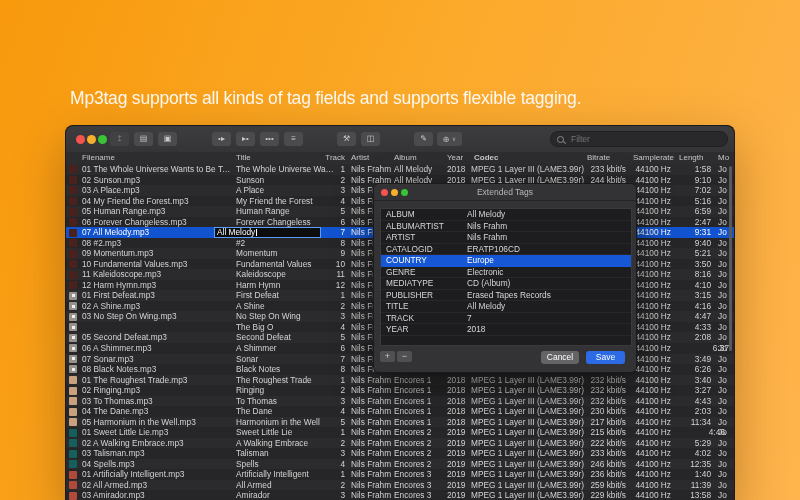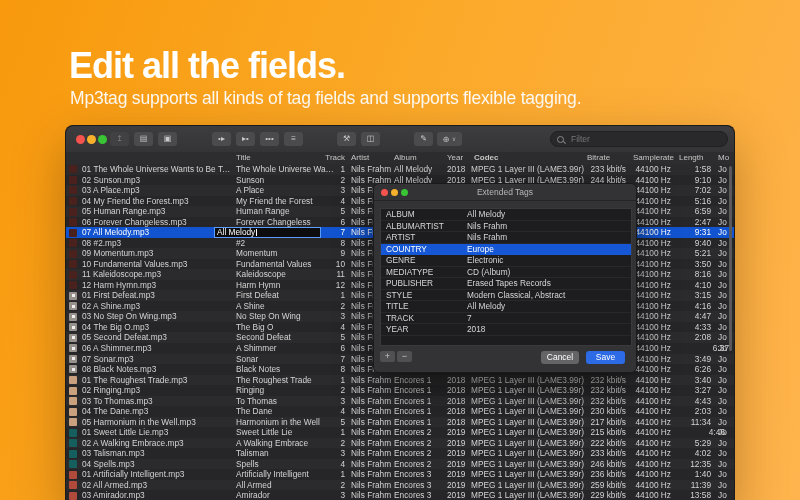--- a/index.html
+++ b/index.html
@@ -69,21 +69,20 @@
     font-size:9px;line-height:10px;text-align:center;top:167px;}
   .btn{position:absolute;top:167px;height:13px;border-radius:3px;font-size:8.5px;line-height:13px;
     text-align:center;color:#fff;}
   .btn-cancel{left:167px;width:38px;background:#646466;}
   .btn-save{left:212px;width:39px;}
 </style>
 </head>
 <body>
 
 <div class="stage">
-  <div class="hero-title">Edit all the fields.</div>
   <div class="hero-sub">Mp3tag supports all kinds of tag fields and supports flexible tagging.</div>
 
   <div class="win">
     <div class="toolbar">
       <span class="light" style="left: 10px; background: rgb(244, 83, 78);"></span>
       <span class="light" style="left: 21px; background: rgb(246, 176, 44);"></span>
       <span class="light" style="left: 32px; background: rgb(57, 196, 53);"></span>
 
       <span class="tbtn dim" style="left:44px"><span>↥</span></span>
       <span class="tbtn" style="left:68px"><span>▤</span></span>
@@ -100,20 +99,21 @@
       <span class="tbtn" style="left:348px"><span>✎</span></span>
       <span class="tbtn wide" style="left:371px"><span>⊕</span> <span class="chev">∨</span></span>
 
       <span class="filter">
         <span class="mag"></span>
         <input value="" placeholder="Filter" style="">
       </span>
     </div>
 
     <div class="thead">
+        <span class="hcell" style="left: 16px; width: 150px;">Filename</span>
         <span class="hcell" style="left: 170px; width: 100px;">Title</span>
         <span class="hcell r" style="left: 246px; width: 33px;">Track</span>
         <span class="hcell" style="left: 285px; width: 44px;">Artist</span>
         <span class="hcell" style="left: 328px; width: 50px;">Album</span>
         <span class="hcell" style="left: 381px; width: 38px;">Year</span>
         <span class="hcell" style="left: 408px; width: 100px; font-weight: bold;">Codec</span>
         <span class="hcell" style="left: 521px; width: 44px;">Bitrate</span>
         <span class="hcell" style="left: 567px; width: 44px;">Samplerate</span>
         <span class="hcell" style="left: 613px; width: 34px;">Length</span>
         <span class="hcell" style="left: 652px; width: 24px;">Mo</span>
@@ -324,21 +324,20 @@
           <span class="cell" style="left: 328px; width: 52px;"></span>
           <span class="cell" style="left: 381px; width: 32px;"></span>
           <span class="cell r" style="left: 400px; width: 118px;"></span>
           <span class="cell r" style="left: 496px; width: 64px;"></span>
           <span class="cell r" style="left: 549px; width: 56px;">44100 Hz</span>
           <span class="cell r" style="left: 600px; width: 45px;">4:47</span>
           <span class="cell" style="left: 652px; width: 16px;">Jo</span>
         </div>
         <div class="row alt" style="top: 157.95px;">
           <span class="chip dot" style="background: rgb(151, 146, 140);"></span>
-          <span class="cell ellip" style="left: 16px; width: 152px;">04 The Big O.mp3</span>
           <span class="cell ellip" style="left: 170px; width: 100px;">The Big O</span>
           <span class="cell r" style="left: 246px; width: 33px;">4</span>
           <span class="cell" style="left: 285px; width: 44px;">Nils Frahm</span>
           <span class="cell" style="left: 328px; width: 52px;"></span>
           <span class="cell" style="left: 381px; width: 32px;"></span>
           <span class="cell r" style="left: 400px; width: 118px;"></span>
           <span class="cell r" style="left: 496px; width: 64px;"></span>
           <span class="cell r" style="left: 549px; width: 56px;">44100 Hz</span>
           <span class="cell r" style="left: 600px; width: 45px;">4:33</span>
           <span class="cell" style="left: 652px; width: 16px;">Jo</span>
@@ -584,39 +583,39 @@
           <span class="fval">All Melody</span>
         </div>
         <div class="frow">
           <span class="fname">ALBUMARTIST</span>
           <span class="fval">Nils Frahm</span>
         </div>
         <div class="frow">
           <span class="fname">ARTIST</span>
           <span class="fval">Nils Frahm</span>
         </div>
+        <div class="frow">
+          <span class="fname">CATALOGID</span>
+          <span class="fval">ERATP106CD</span>
+        </div>
         <div class="frow sel" style="background: rgb(21, 87, 213);">
           <span class="fname">COUNTRY</span>
           <span class="fval">Europe</span>
         </div>
         <div class="frow">
           <span class="fname">GENRE</span>
           <span class="fval">Electronic</span>
         </div>
         <div class="frow">
           <span class="fname">MEDIATYPE</span>
           <span class="fval">CD (Album)</span>
         </div>
         <div class="frow">
           <span class="fname">PUBLISHER</span>
           <span class="fval">Erased Tapes Records</span>
-        </div>
-        <div class="frow">
-          <span class="fname">STYLE</span>
-          <span class="fval">Modern Classical, Abstract</span>
         </div>
         <div class="frow">
           <span class="fname">TITLE</span>
           <span class="fval">All Melody</span>
         </div>
         <div class="frow">
           <span class="fname">TRACK</span>
           <span class="fval">7</span>
         </div>
         <div class="frow">

